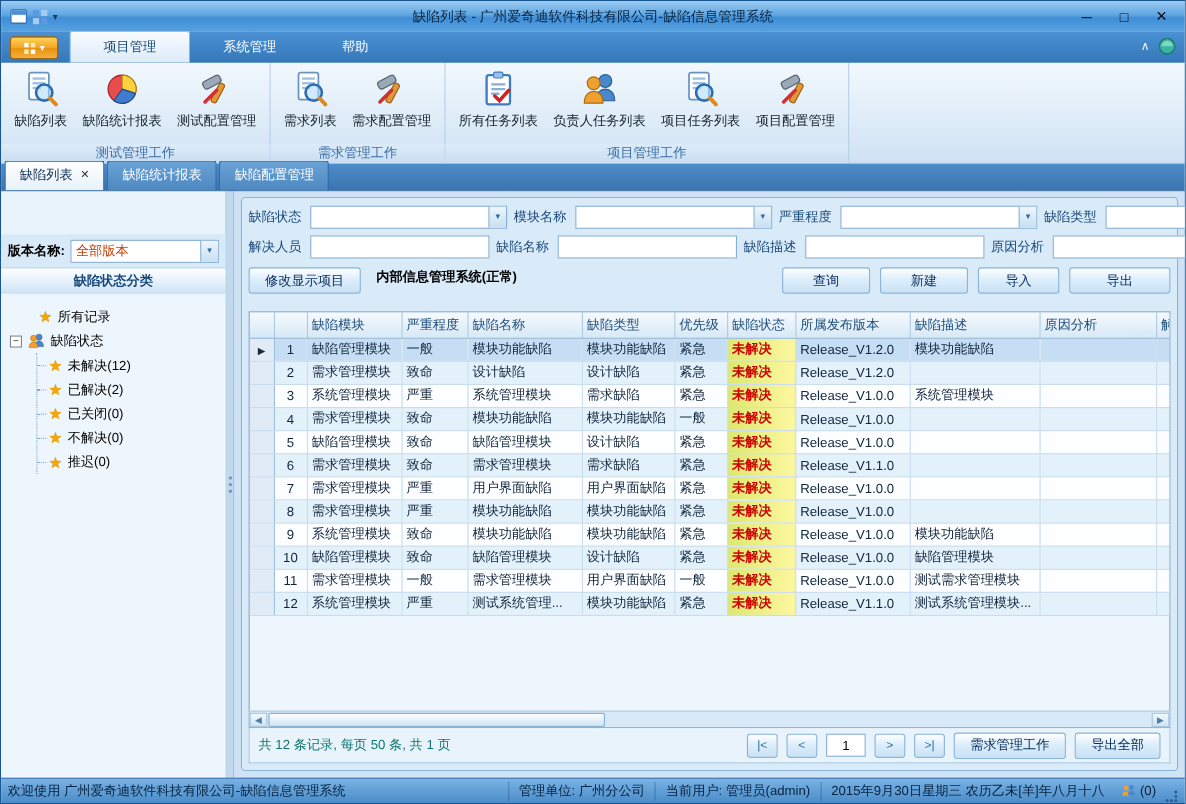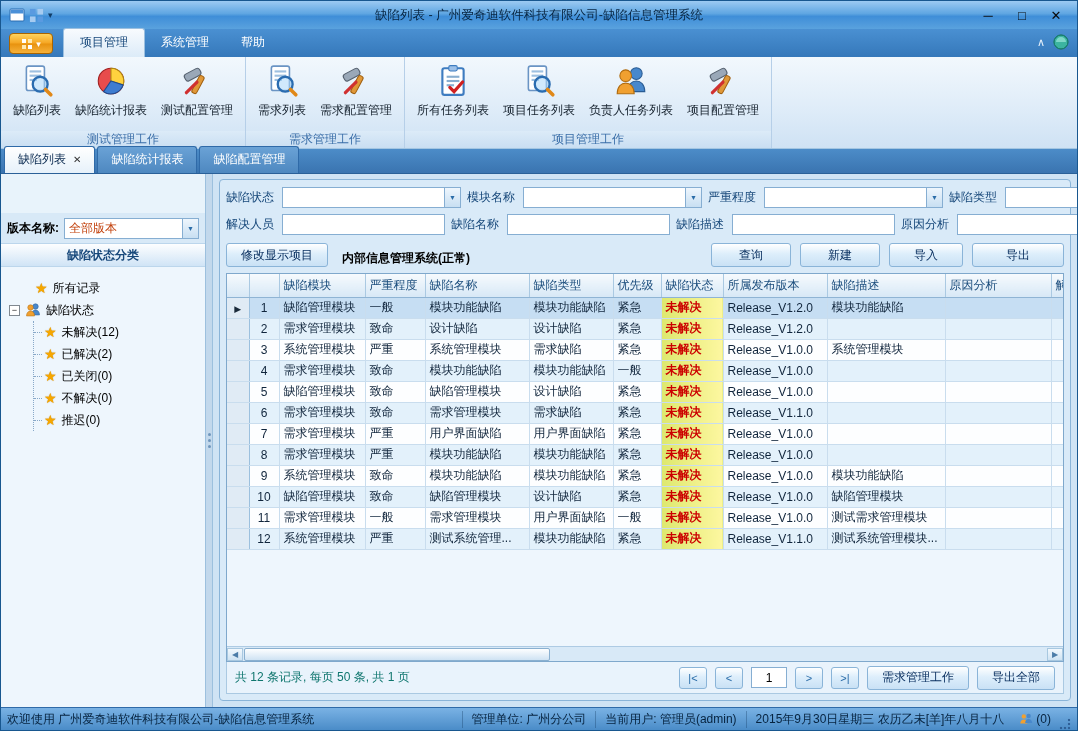--- a/index.html
+++ b/index.html
@@ -20,21 +20,21 @@
   .win-buttons { width:190px; display:flex; justify-content:flex-end; }
   .win-btn { width:34px; height:22px; display:flex; align-items:center; justify-content:center;
     color:#0a0a0a; font-size:13px; cursor:default; }
   
   .ribbon-tabs { height:28px; flex:0 0 28px; background:linear-gradient(180deg,#4a90d2,#3578ba);
     display:flex; align-items:flex-end; padding:0 4px; position:relative; }
   .app-btn { width:44px; height:21px; margin:0 10px 3px 4px; border-radius:4px;
     background:linear-gradient(#ffd35e,#f5a623 48%,#e8920e 52%,#f5b13a);
     border:1px solid #a86400; display:flex; align-items:center; justify-content:center; gap:3px; }
   .app-btn .drop { color:#fff; font-size:9px; }
-  .rtab { padding:5px 16px 6px; color:#fff; white-space:nowrap; }
+  .rtab { padding:5px 30px 6px; color:#fff; white-space:nowrap; }
   .rtab.active { background:linear-gradient(#f8fbfe,#dcebf8); color:#16477a;
     border:1px solid #9cc0e0; border-bottom:none; border-radius:3px 3px 0 0; }
   .ribbon-right { position:absolute; right:8px; top:5px; display:flex; gap:8px; align-items:center; }
   .chev { color:#e8f2fb; font-size:11px; line-height:1; }
   
   .ribbon-body { height:92px; flex:0 0 92px; display:flex;
     background:linear-gradient(180deg,#f2f8fd,#ddebf8 62%,#cfe2f4);
     border-bottom:1px solid #a4c6e2; }
   .rgroup { display:flex; flex-direction:column; border-right:1px solid #b6cfe8; }
   .rgroup-items { flex:1; display:flex; align-items:flex-start; padding:4px 5px 0; }
@@ -80,21 +80,21 @@
   .splitter i { width:3px; height:3px; border-radius:50%; background:#6f96bc; }
   
   .main { flex:1; min-width:0; display:flex; flex-direction:column; padding:5px 6px 6px; background:#cfe3f4; }
   .main-panel { flex:1; min-height:0; display:flex; flex-direction:column;
     border:1px solid #8ab4d8; border-radius:4px; background:#d9eaf8; padding:7px 4px 6px; }
   .filter-row { display:flex; align-items:center; margin:0 2px 6px; }
   .f-pair { display:flex; align-items:center; flex:1; margin-right:6px; }
   .f-label { color:#17487a; width:56px; flex:0 0 56px; text-align:left; white-space:nowrap; }
   .f-ctl { flex:1; height:21px; background:#fff; border:1px solid #86aed2; display:flex; align-items:center; }
   .f-ctl input { flex:1; min-width:0; border:none; outline:none; height:17px; font:inherit; padding:0 3px; background:transparent; }
-  .action-bar { display:flex; align-items:flex-end; margin:2px 2px 6px; }
+  .action-bar { display:flex; align-items:flex-start; margin:2px 2px 16px; }
   .btn { height:24px; padding:0 14px; display:inline-flex; align-items:center; justify-content:center;
     background:linear-gradient(#ffffff,#ddeefb 45%,#c9e1f5); border:1px solid #8ab4d8; border-radius:3px;
     color:#0a3060; white-space:nowrap; }
   .sys-title { font-weight:bold; color:#000; margin-left:14px; flex:1; white-space:nowrap; overflow:hidden; }
   .right-btns { display:flex; gap:9px; }
   
   .grid-wrap { flex:1; min-height:0; display:flex; flex-direction:column;
     border:1px solid #7fa8cc; background:#eef6fd; margin:0 2px; }
   .grid-viewport { flex:1; overflow:hidden; }
   .grid-table { border-collapse:collapse; table-layout:fixed; }
@@ -271,37 +271,37 @@
               <rect x="12" y="1.5" width="8" height="5" rx="1.5" fill="#9cc0e8" stroke="#3e7cc0"></rect>
               <line x1="10" y1="12" x2="22" y2="12" stroke="#88aed0" stroke-width="2"></line>
               <line x1="10" y1="16" x2="22" y2="16" stroke="#88aed0" stroke-width="2"></line>
               <line x1="10" y1="20" x2="17" y2="20" stroke="#88aed0" stroke-width="2"></line>
               <path d="M13 22 l4 4 l8 -9" stroke="#d02020" stroke-width="3" fill="none" stroke-linecap="round"></path>
             </svg>
             <span class="rlabel">所有任务列表</span>
           </div>
           <div class="ritem">
             <svg class="icon-svg" width="34" height="34" viewBox="0 0 32 32">
+              <circle cx="21" cy="9" r="5.5" fill="#4888cc" stroke="#2a5c94"></circle>
+              <path d="M13 26c0-7 4-10 8-10s8 3 8 10z" fill="#4888cc" stroke="#2a5c94"></path>
+              <circle cx="11" cy="11" r="5.5" fill="#f0a030" stroke="#b06c10"></circle>
+              <path d="M3 28c0-7 4-10 8-10s8 3 8 10z" fill="#f0a030" stroke="#b06c10"></path>
+            </svg>
+            <span class="rlabel">负责人任务列表</span>
+          </div>
+          <div class="ritem">
+            <svg class="icon-svg" width="34" height="34" viewBox="0 0 32 32">
               <rect x="6" y="2" width="17" height="23" rx="2" fill="#fff" stroke="#6a94c4" stroke-width="1.5"></rect>
               <rect x="9" y="6" width="11" height="2" fill="#9ec0e0"></rect>
               <rect x="9" y="10" width="11" height="2" fill="#9ec0e0"></rect>
               <rect x="9" y="14" width="7" height="2" fill="#9ec0e0"></rect>
               <circle cx="19" cy="19" r="7" fill="rgba(170,215,250,.55)" stroke="#2a6cb0" stroke-width="2.2"></circle>
               <line x1="24" y1="24" x2="29" y2="29" stroke="#e08818" stroke-width="3.4" stroke-linecap="round"></line>
             </svg>
             <span class="rlabel">项目任务列表</span>
-          </div>
-          <div class="ritem">
-            <svg class="icon-svg" width="34" height="34" viewBox="0 0 32 32">
-              <circle cx="21" cy="9" r="5.5" fill="#4888cc" stroke="#2a5c94"></circle>
-              <path d="M13 26c0-7 4-10 8-10s8 3 8 10z" fill="#4888cc" stroke="#2a5c94"></path>
-              <circle cx="11" cy="11" r="5.5" fill="#f0a030" stroke="#b06c10"></circle>
-              <path d="M3 28c0-7 4-10 8-10s8 3 8 10z" fill="#f0a030" stroke="#b06c10"></path>
-            </svg>
-            <span class="rlabel">负责人任务列表</span>
           </div>
           <div class="ritem">
             <svg class="icon-svg" width="34" height="34" viewBox="0 0 32 32">
               <g transform="rotate(-28 13 10)">
                 <rect x="4" y="6" width="16" height="7" rx="2.5" fill="#9aa8b8" stroke="#55606e"></rect>
               </g>
               <g transform="rotate(28 16 20)">
                 <rect x="14" y="10" width="5" height="18" rx="2" fill="#e09838" stroke="#a06010"></rect>
               </g>
               <line x1="6" y1="27" x2="16" y2="17" stroke="#d03030" stroke-width="3" stroke-linecap="round"></line>

